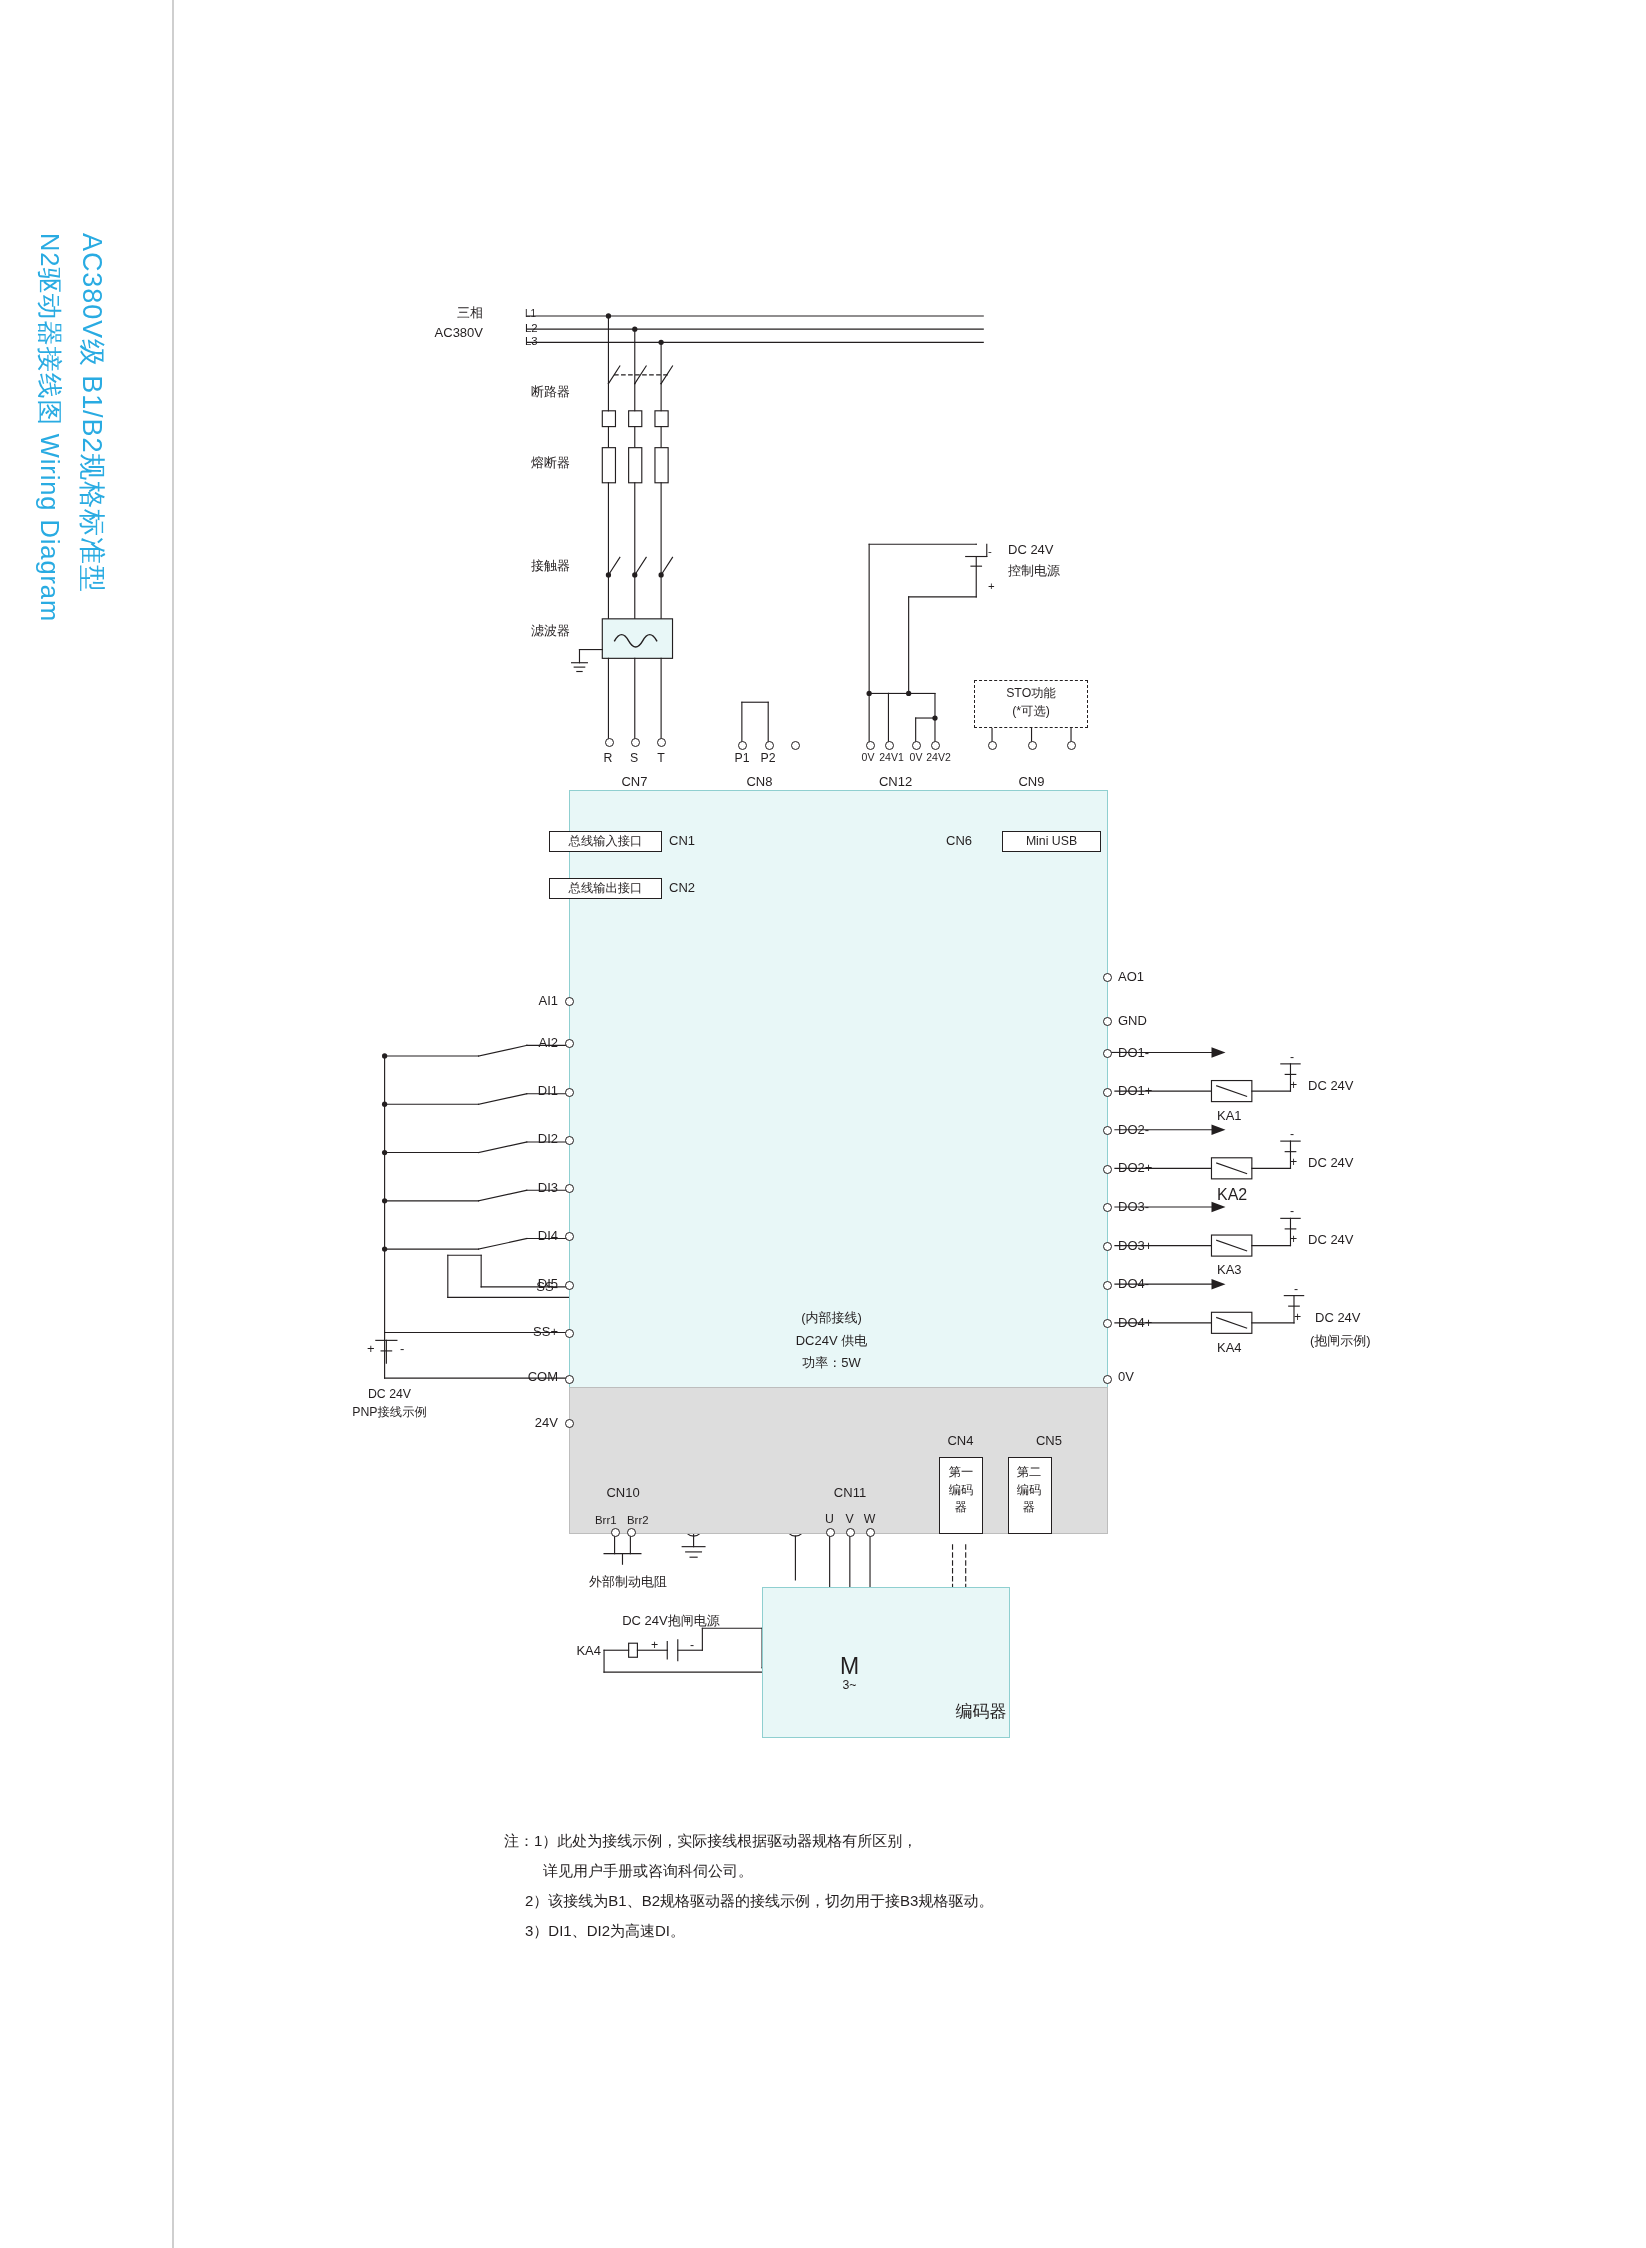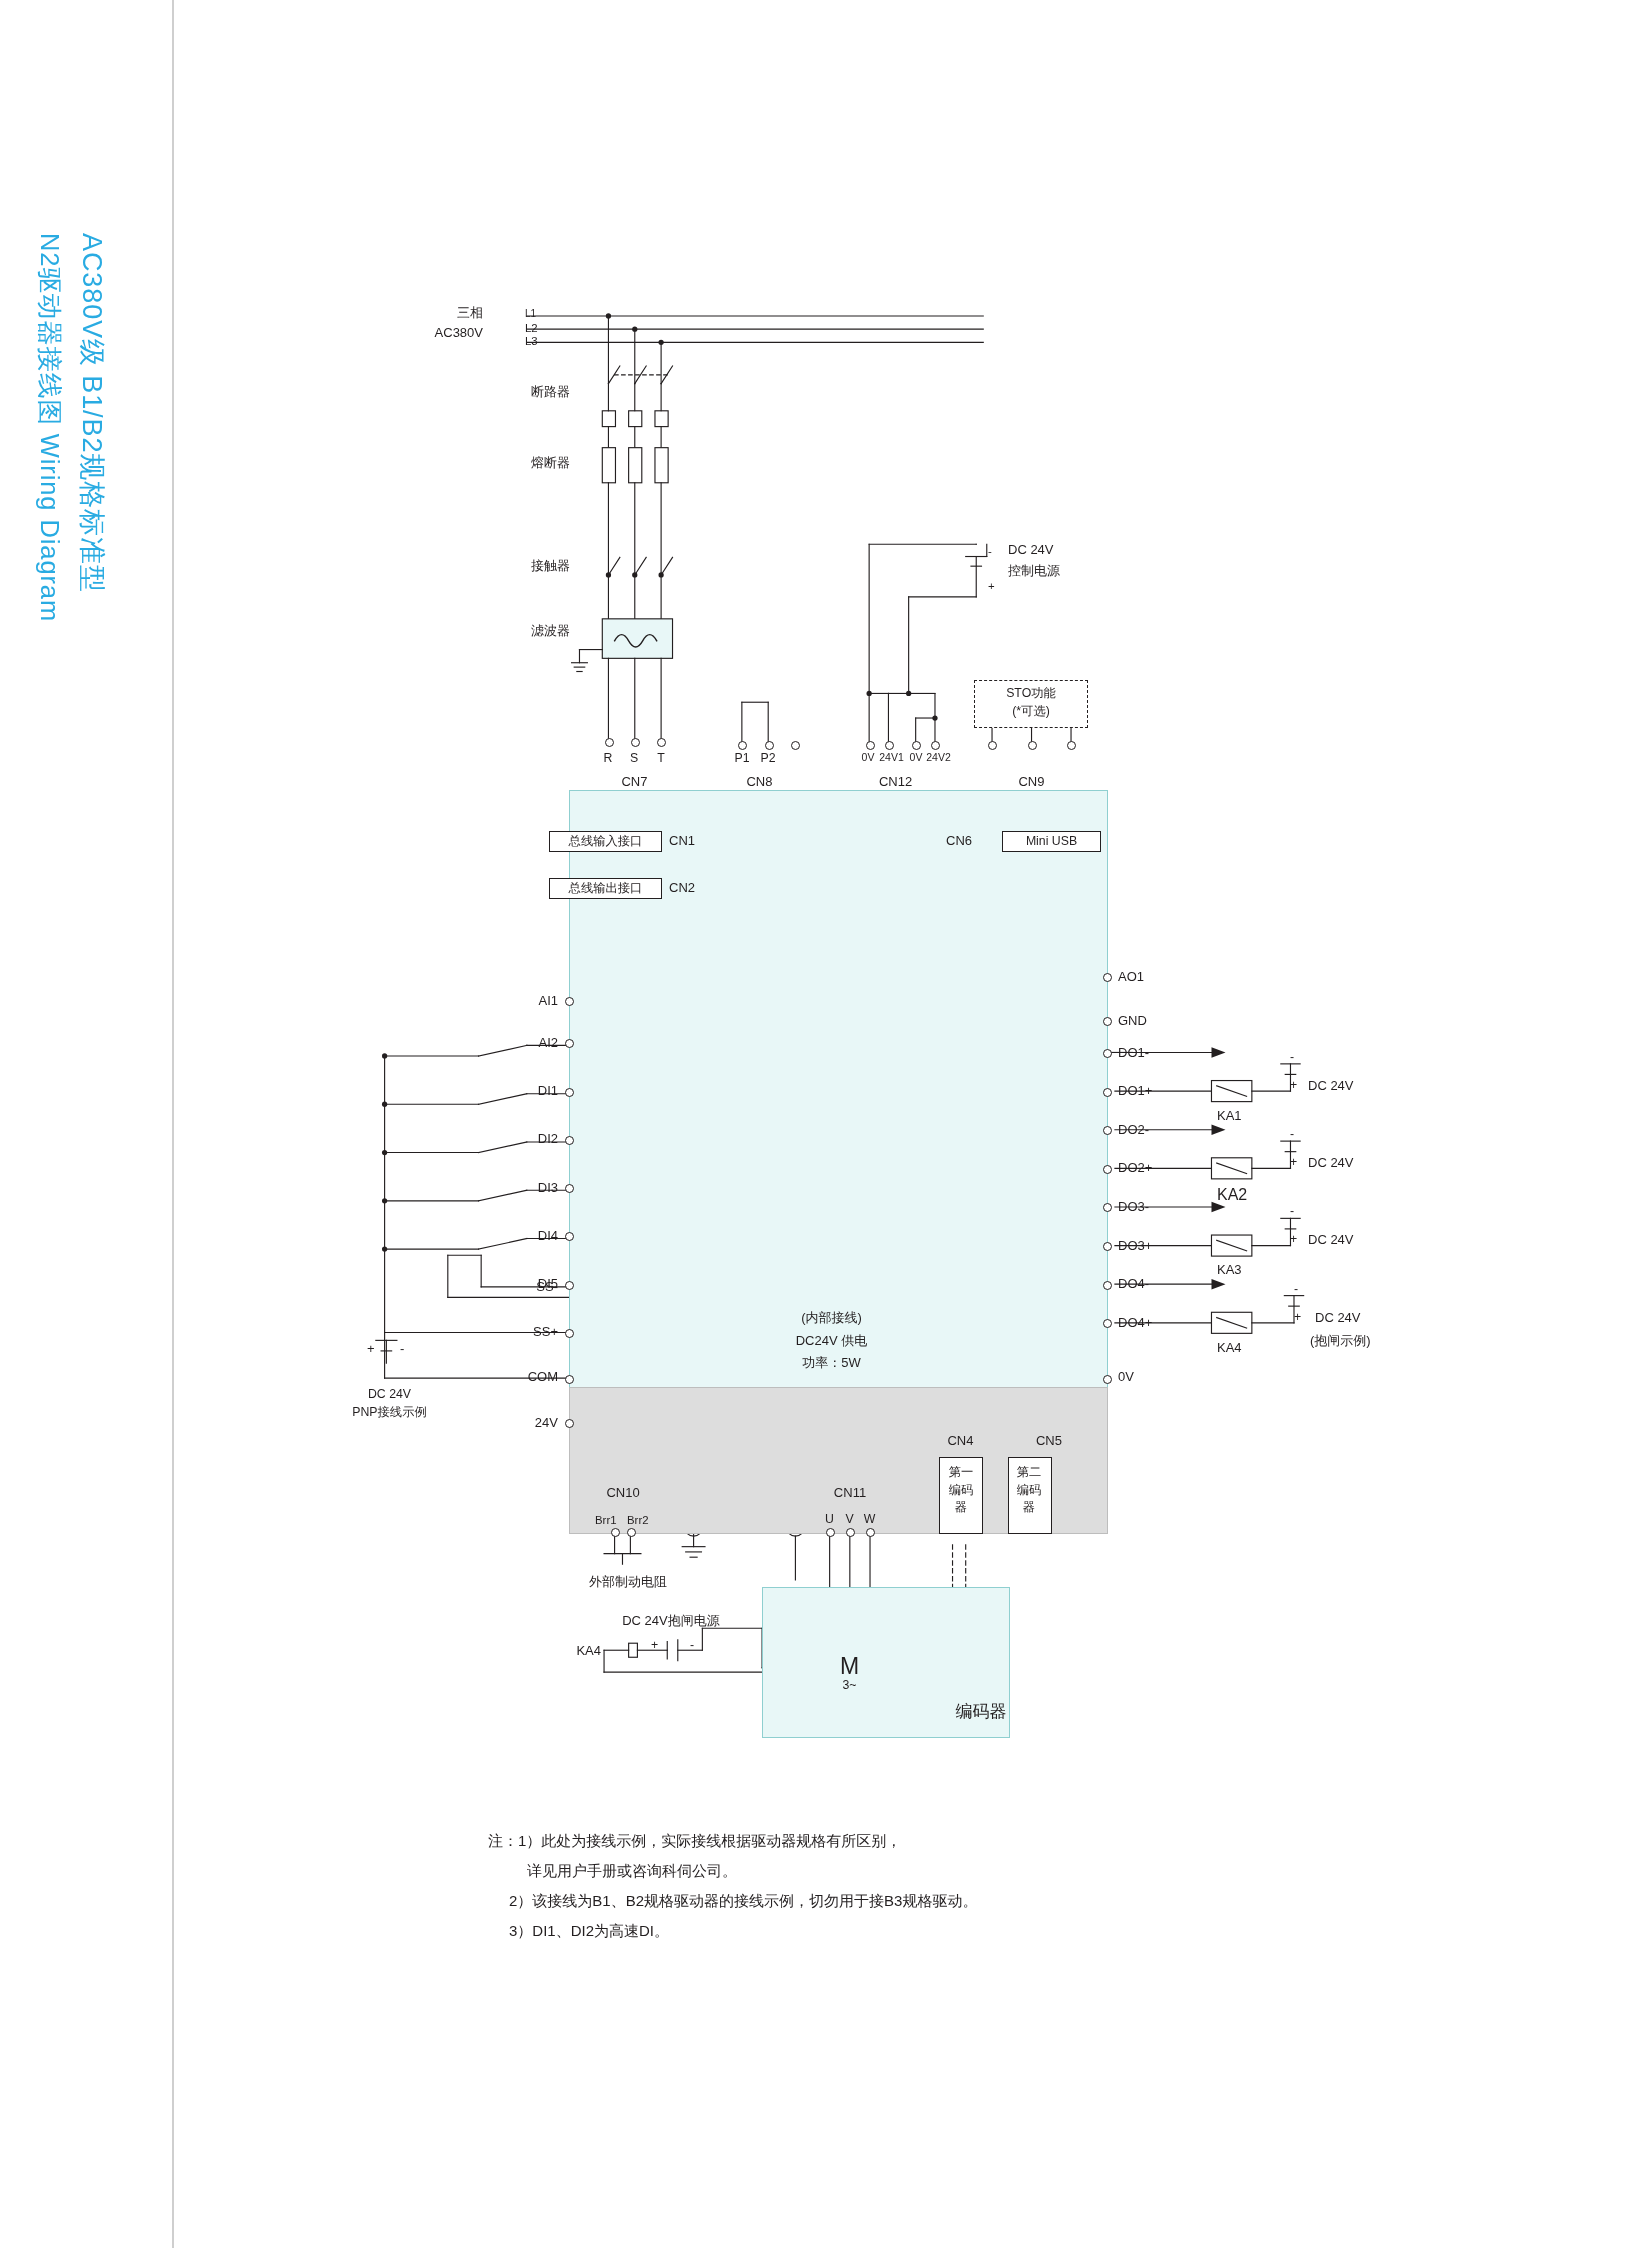--- a/index.html
+++ b/index.html
@@ -492,21 +492,21 @@
   <div class="txt c" style="left:995px;top:1433px;width:67px;text-align:right;">CN5</div>
 
   <div class="txt c" style="left:823px;top:1652px;width:53px;font-size:23px;">M</div>
   <div class="txt c" style="left:823px;top:1678px;width:53px;font-size:12.3px;">3~</div>
   <div class="txt c" style="left:939px;top:1701px;width:84px;font-size:17px;">编码器</div>
   <div class="txt r" style="left:534px;top:1643px;width:67px;">KA4</div>
   <div class="txt c" style="left:583px;top:1613px;width:176px;font-size:13px;">DC 24V抱闸电源</div>
   <div class="txt" style="left:651px;top:1638px;font-size:12.3px;">+</div>
   <div class="txt" style="left:690px;top:1638px;font-size:12.3px;">-</div>
 
-  <div class="notes" style="left:488px;top:1826px;width:966px;">
+  <div class="notes" style="left:504px;top:1826px;width:966px;">
     <div>
       <span>注：</span><span>1）此处为接线示例，实际接线根据驱动器规格有所区别，</span>
     </div>
     <div style="padding-left:39px;">
       <span>详见用户手册或咨询科伺公司。</span>
     </div>
     <div style="padding-left:21px;">
       <span>2）该接线为B1、B2规格驱动器的接线示例，切勿用于接B3规格驱动。</span>
     </div>
     <div style="padding-left:21px;">

